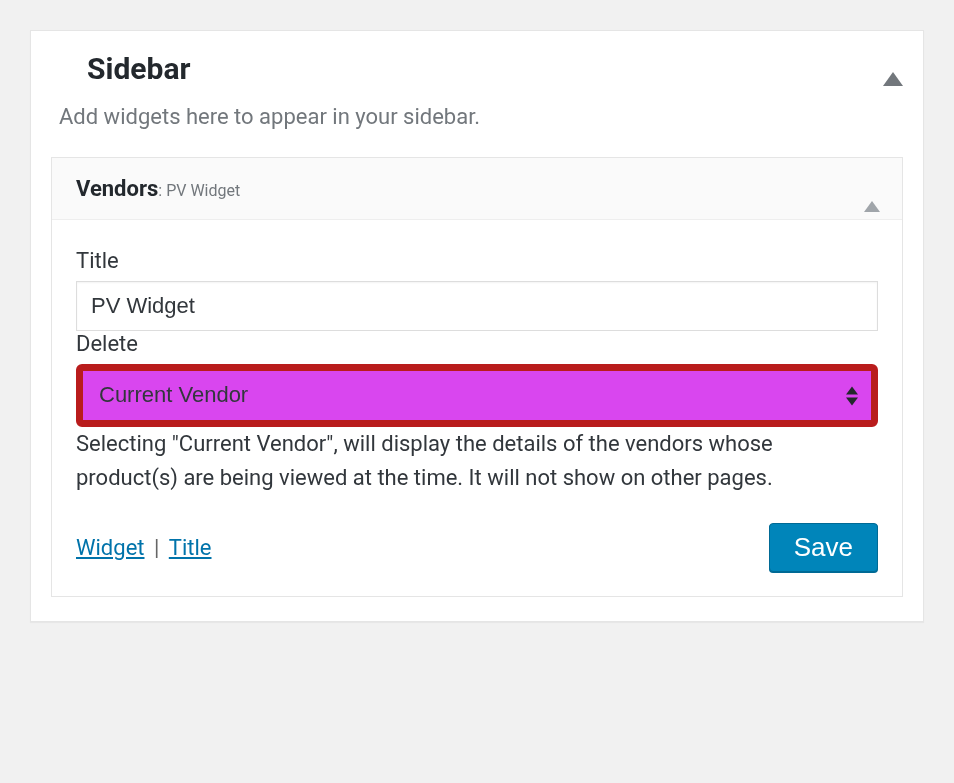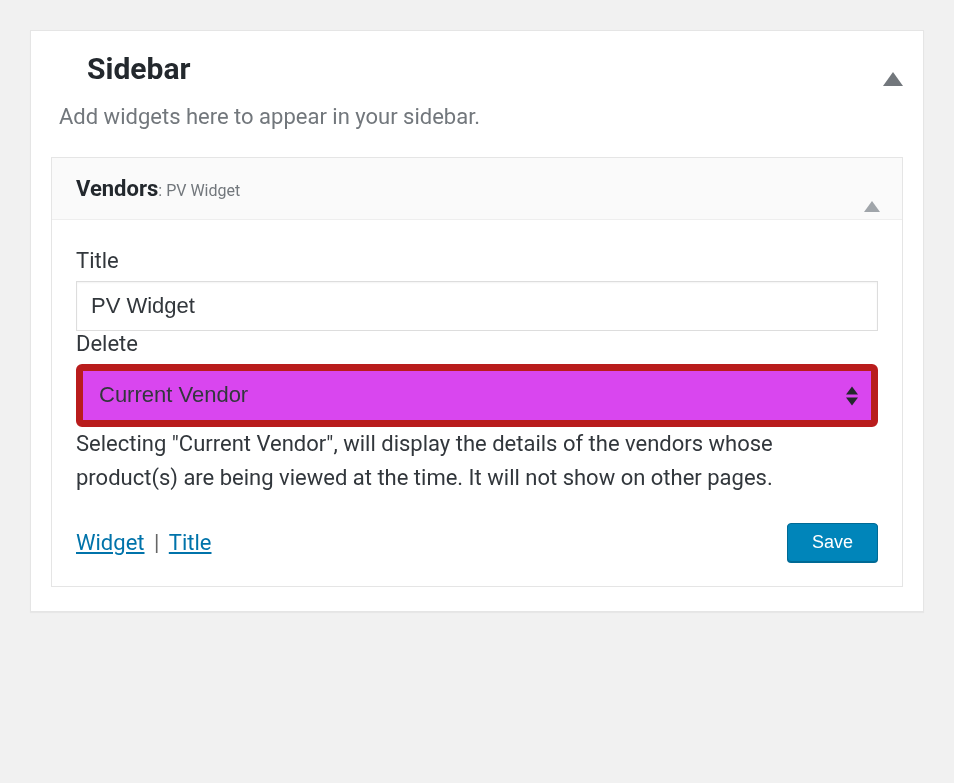--- a/index.html
+++ b/index.html
@@ -152,21 +152,21 @@
     .action-links a {
       color: #0073aa;
       text-decoration: underline;
       cursor: pointer;
     }
     .sep { margin: 0 4px; color: #666; }
     .save-btn {
       background: #0085ba;
       border: 1px solid #006a95;
       color: #fff;
-      font-size: 18px;
+      font-size: 26px;
       padding: 8px 24px;
       border-radius: 4px;
       cursor: pointer;
       box-shadow: 0 1px 0 #006a95;
     }
   </style>
 </head>
 <body>
 
 <div class="panel">

